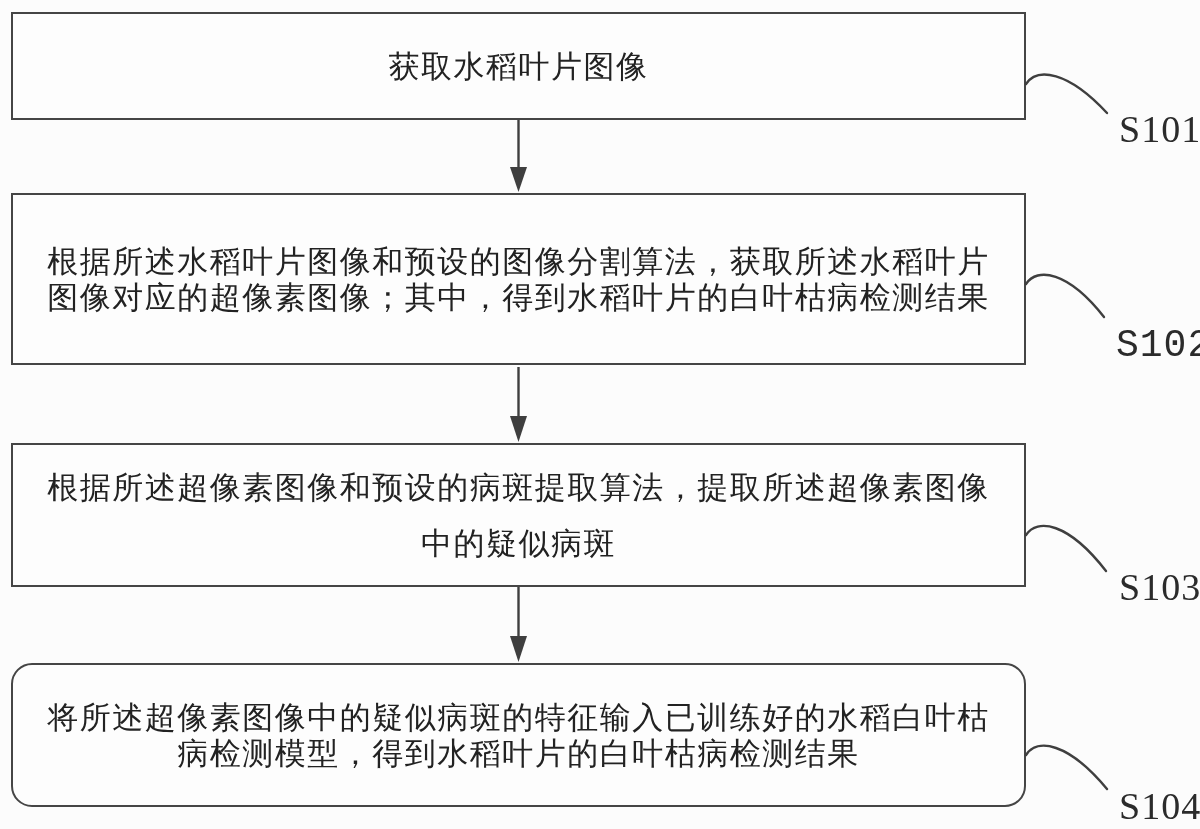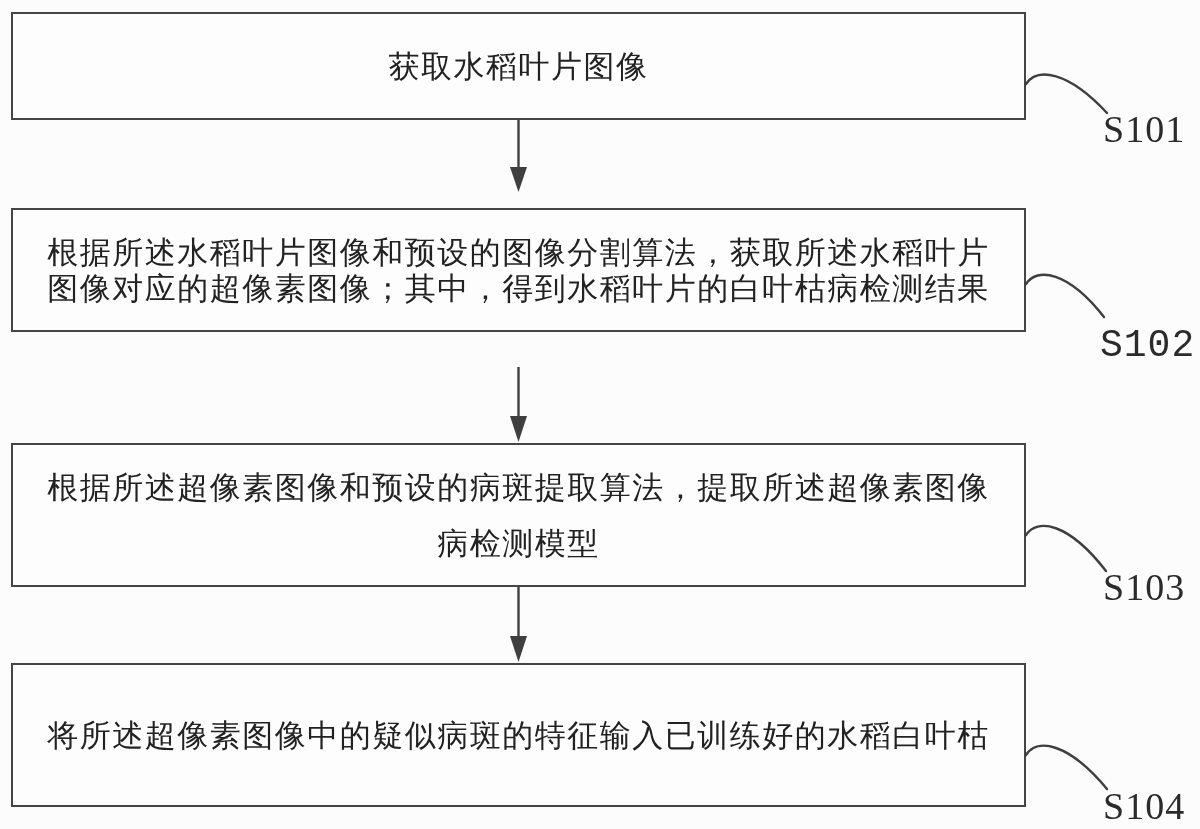--- a/index.html
+++ b/index.html
@@ -20,23 +20,23 @@
     left: 11px;
     width: 1015px;
     box-sizing: border-box;
     border: 2.6px solid #454545;
     background: #fdfdfd;
     display: flex;
     flex-direction: column;
     justify-content: center;
   }
   .box1 { top: 12px;  height: 108px; }
-  .box2 { top: 208px; height: 124px; }
+  .box2 { top: 193px; height: 172px; }
   .box3 { top: 443px; height: 144px; gap: 20px; }
-  .box4 { top: 663px; height: 144px; }
+  .box4 { top: 663px; height: 144px; border-radius: 21px; }
   .box-line {
     font-size: 31px;
     line-height: 36px;
     letter-spacing: 1.5px;
     color: #222222;
     text-align: center;
     white-space: nowrap;
   }
   .overlay {
     position: absolute;
@@ -47,20 +47,21 @@
     pointer-events: none;
   }
   .step-label {
     position: absolute;
     font-family: "Liberation Serif", "DejaVu Serif", serif;
     font-size: 38px;
     line-height: 38px;
     color: #2b2b2b;
     letter-spacing: 1px;
     white-space: nowrap;
+    margin-left: 16px;
   }
   .label1 { left: 1103px; top: 110px; }
   .label2 { left: 1100px; top: 327px; font-family: Liberation Mono, monospace; }
   .label3 { left: 1103px; top: 568px; }
   .label4 { left: 1103px; top: 787px; }
 </style>
 </head>
 <body>
 
 <div class="canvas">
@@ -69,25 +70,26 @@
     <div class="box-line">获取水稻叶片图像</div>
   </div>
 
   <div class="flow-box box2">
     <div class="box-line">根据所述水稻叶片图像和预设的图像分割算法，获取所述水稻叶片</div>
     <div class="box-line">图像对应的超像素图像；其中，得到水稻叶片的白叶枯病检测结果</div>
   </div>
 
   <div class="flow-box box3">
     <div class="box-line">根据所述超像素图像和预设的病斑提取算法，提取所述超像素图像</div>
-    <div class="box-line">病检测模型</div>
+    <div class="box-line">中的疑似病斑</div>
   </div>
 
   <div class="flow-box box4">
     <div class="box-line">将所述超像素图像中的疑似病斑的特征输入已训练好的水稻白叶枯</div>
+    <div class="box-line">病检测模型，得到水稻叶片的白叶枯病检测结果</div>
   </div>
 
   <svg class="overlay" viewBox="0 0 1200 829" xmlns="http://www.w3.org/2000/svg">
 
     <g stroke="#3f3f3f" fill="#3f3f3f">
       <line x1="518.5" y1="120" x2="518.5" y2="170" stroke-width="2.4"></line>
       <polygon points="510,167 527,167 518.5,192" stroke="none"></polygon>
     </g>
 
     <g stroke="#3f3f3f" fill="#3f3f3f">

